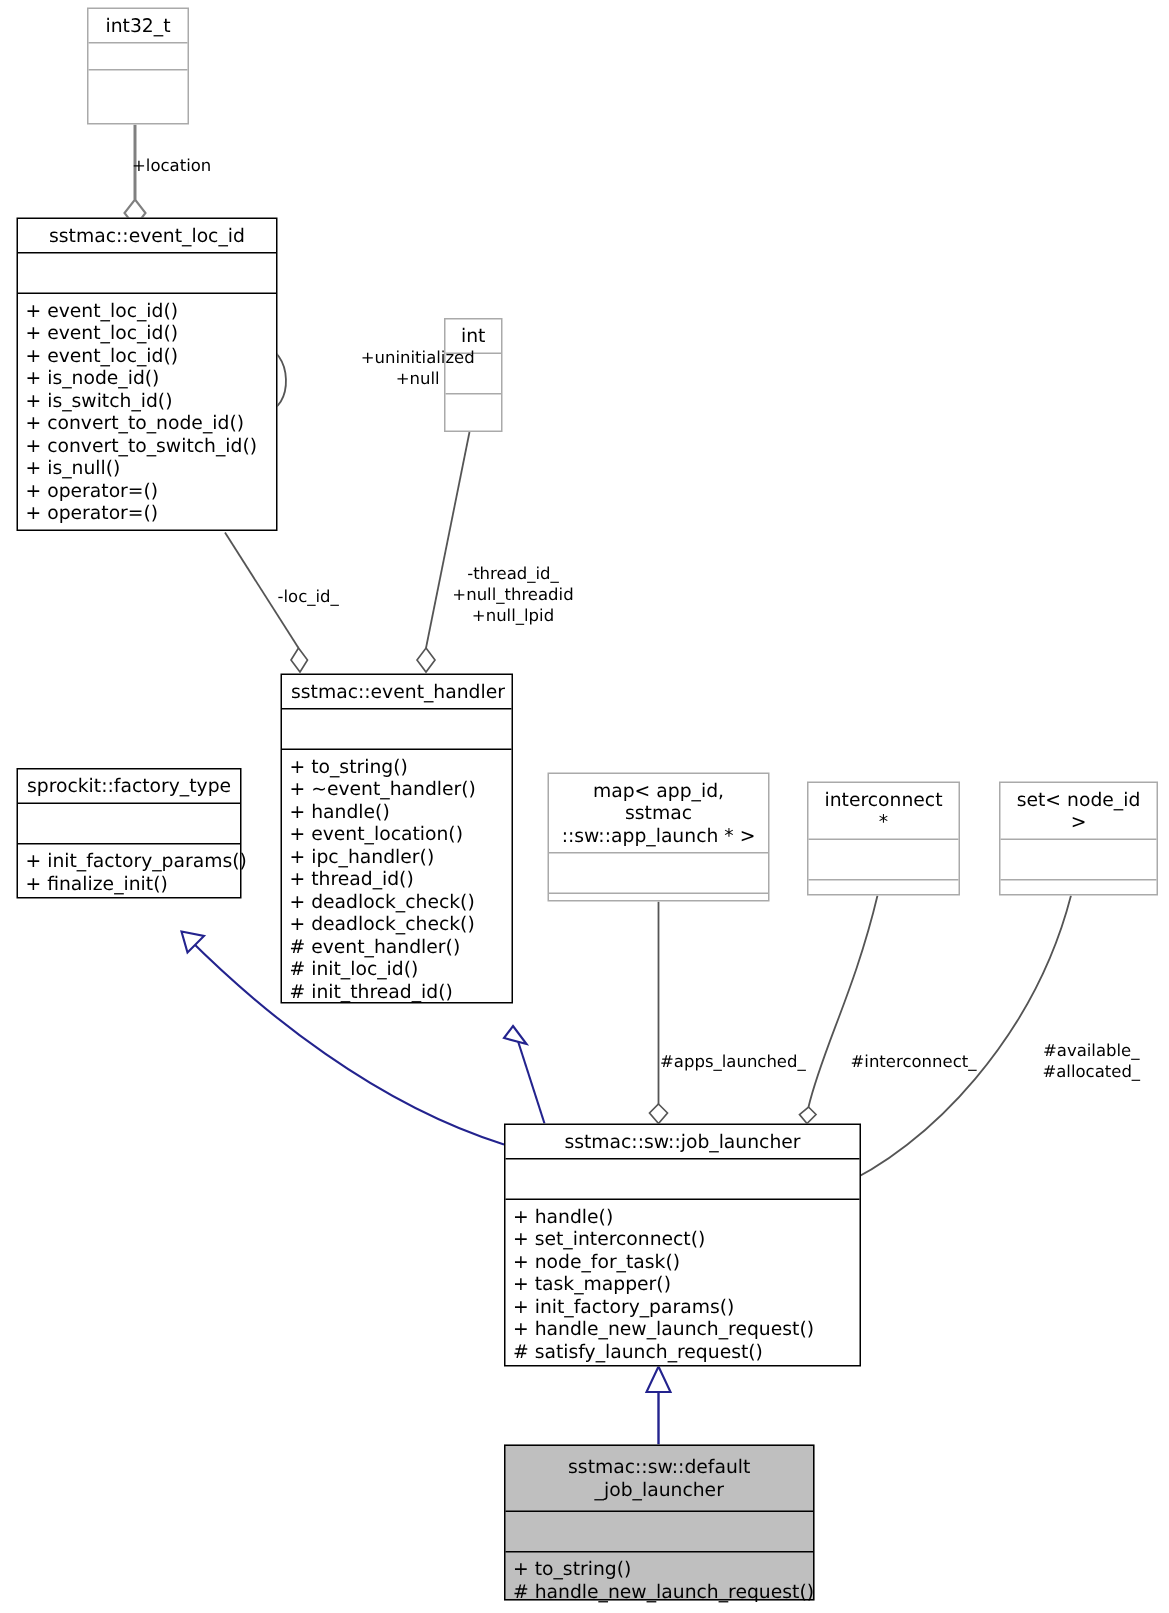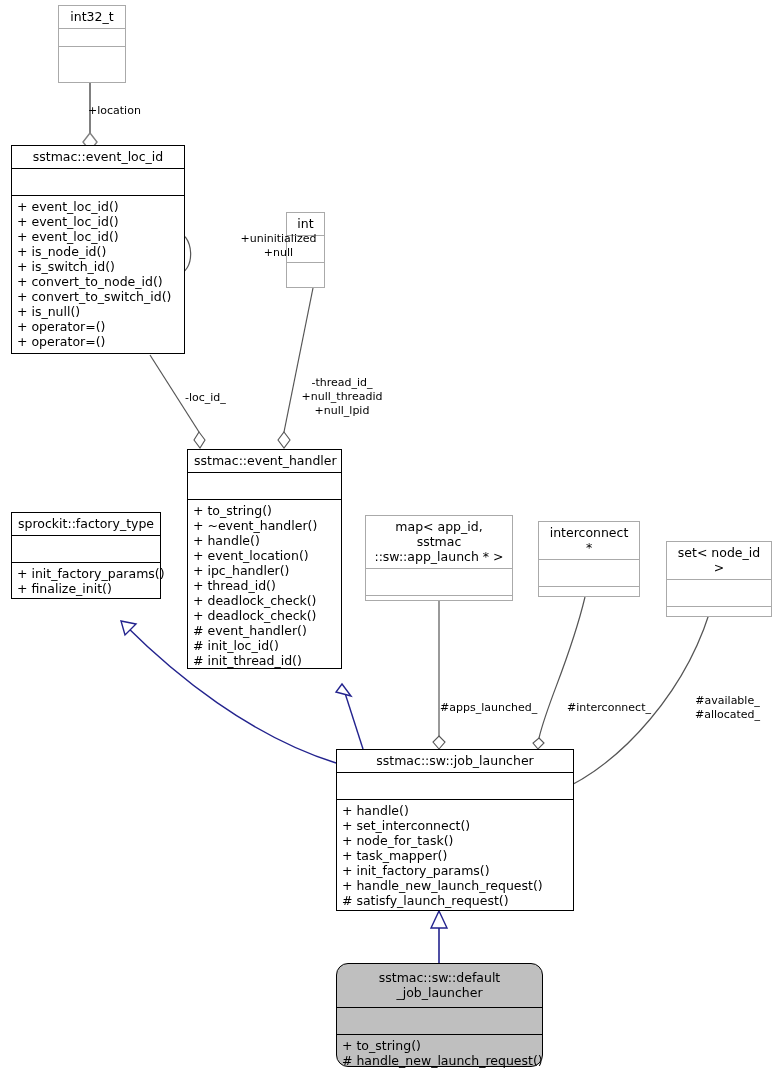--- a/index.html
+++ b/index.html
@@ -157,21 +157,21 @@
       <div class="op">+ is_node_id()</div>
       <div class="op">+ is_switch_id()</div>
       <div class="op">+ convert_to_node_id()</div>
       <div class="op">+ convert_to_switch_id()</div>
       <div class="op">+ is_null()</div>
       <div class="op">+ operator=()</div>
       <div class="op">+ operator=()</div>
     </div>
   </div>
 
-  <div class="node thin" style="left:286px; top:212px; width:39px; height:76px;">
+  <div class="node thin" style="left:296px; top:212px; width:39px; height:76px;">
     <div class="title" style="padding-left:2px;padding-right:2px;">int</div>
     <div class="attrs" style="height:22px;"></div>
     <div class="ops" style="min-height:22px;"></div>
   </div>
 
   <div class="node" style="left:187px; top:449px; width:155px; height:220px;">
     <div class="title">sstmac::event_handler</div>
     <div class="attrs" style="height:22px;"></div>
     <div class="ops">
       <div class="op">+ to_string()</div>
@@ -203,41 +203,41 @@
     <div class="attrs" style="height:22px;"></div>
     <div class="ops" style="min-height:22px;"></div>
   </div>
 
   <div class="node thin" style="left:538px; top:521px; width:102px; height:76px;">
     <div class="title">interconnect *</div>
     <div class="attrs" style="height:22px;"></div>
     <div class="ops" style="min-height:22px;"></div>
   </div>
 
-  <div class="node thin" style="left:666px; top:521px; width:106px; height:76px;margin-top:20px;">
+  <div class="node thin" style="left:666px; top:521px; width:106px; height:76px;">
     <div class="title">set&lt; node_id &gt;</div>
     <div class="attrs" style="height:22px;"></div>
     <div class="ops" style="min-height:22px;"></div>
   </div>
 
   <div class="node" style="left:336px; top:749px; width:238px; height:162px;">
     <div class="title">sstmac::sw::job_launcher</div>
     <div class="attrs" style="height:22px;"></div>
     <div class="ops">
       <div class="op">+ handle()</div>
       <div class="op">+ set_interconnect()</div>
       <div class="op">+ node_for_task()</div>
       <div class="op">+ task_mapper()</div>
       <div class="op">+ init_factory_params()</div>
       <div class="op">+ handle_new_launch_request()</div>
       <div class="op"># satisfy_launch_request()</div>
     </div>
   </div>
 
-  <div class="node filled" style="left:336px; top:963px; width:207px; height:104px;border-radius:12px;">
+  <div class="node filled" style="left:336px; top:963px; width:207px; height:104px;">
     <div class="title" style="padding-top:6px;padding-bottom:7px;">sstmac::sw::default
 _job_launcher</div>
     <div class="attrs" style="height:22px;"></div>
     <div class="ops">
       <div class="op">+ to_string()</div>
       <div class="op"># handle_new_launch_request()</div>
     </div>
   </div>
 
   <div class="edge-label left" style="left:88px;  top:104px;">+location</div>

